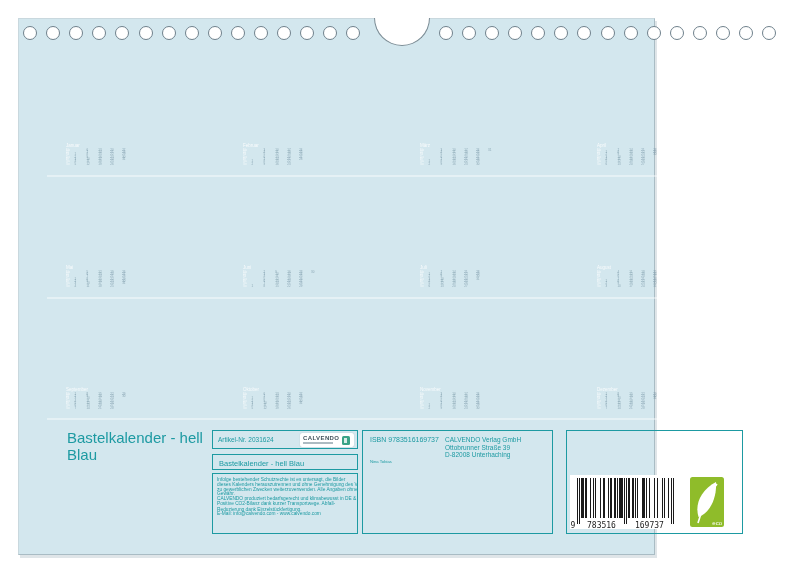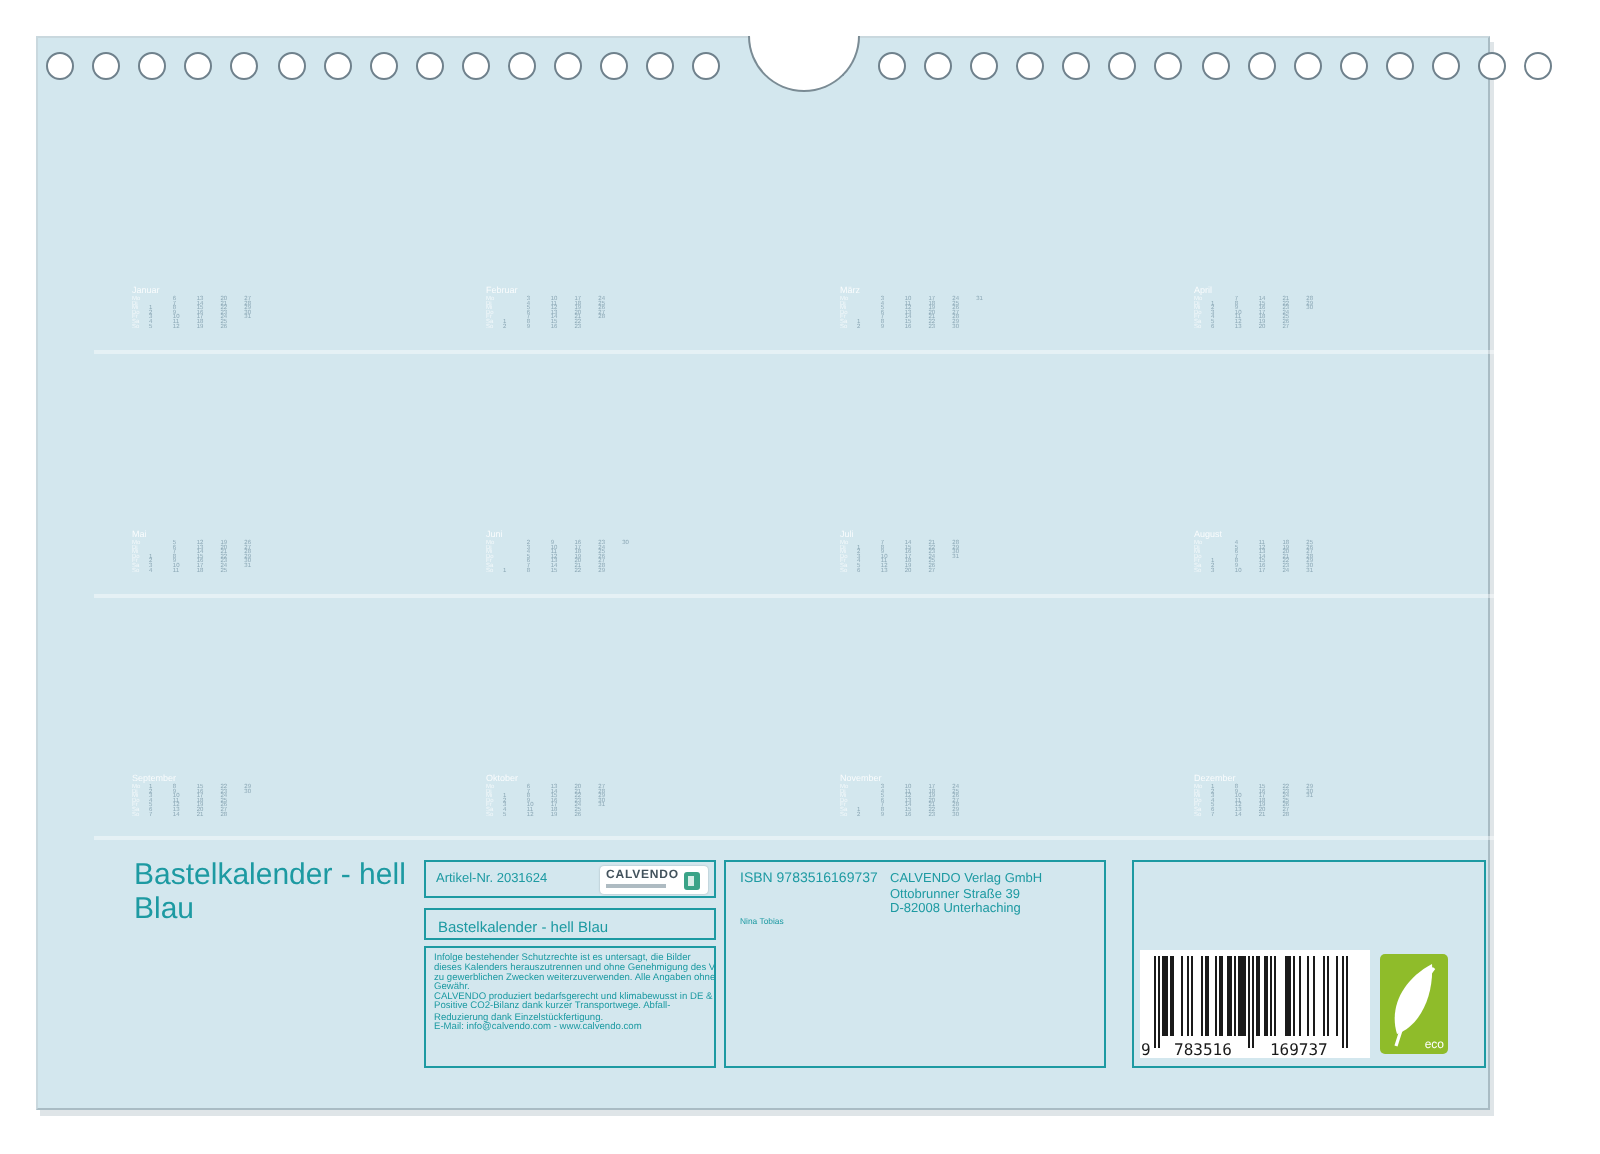--- a/index.html
+++ b/index.html
@@ -1,21 +1,21 @@
 <!DOCTYPE html>
 <html style="--page-bg: #d3e7ee; --teal: #1d9aa2;"><head>
 <meta charset="utf-8">
 <style>
   html,body{margin:0;padding:0;}
   body{
     width:800px;height:577px;background:#ffffff;overflow:hidden;
     font-family:"Liberation Sans", sans-serif;position:relative;
   }
   .page{
-    position:absolute;left:18px;top:18px;width:727px;height:537px;
+    position:absolute;left:18px;top:18px;width:637px;height:537px;
     background:var(--page-bg,#d3e7ee);
     border:1px solid #c9d8de;border-right:1px solid #a9bcc4;border-bottom:1px solid #a9bcc4;
     box-shadow:2px 3px 0 rgba(150,170,180,.30);
     box-sizing:border-box;
   }
   .hole{
     position:absolute;top:7px;width:14px;height:14px;border-radius:50%;
     background:#ffffff;border:1.4px solid #6f818c;box-sizing:border-box;
   }
   .notch{

